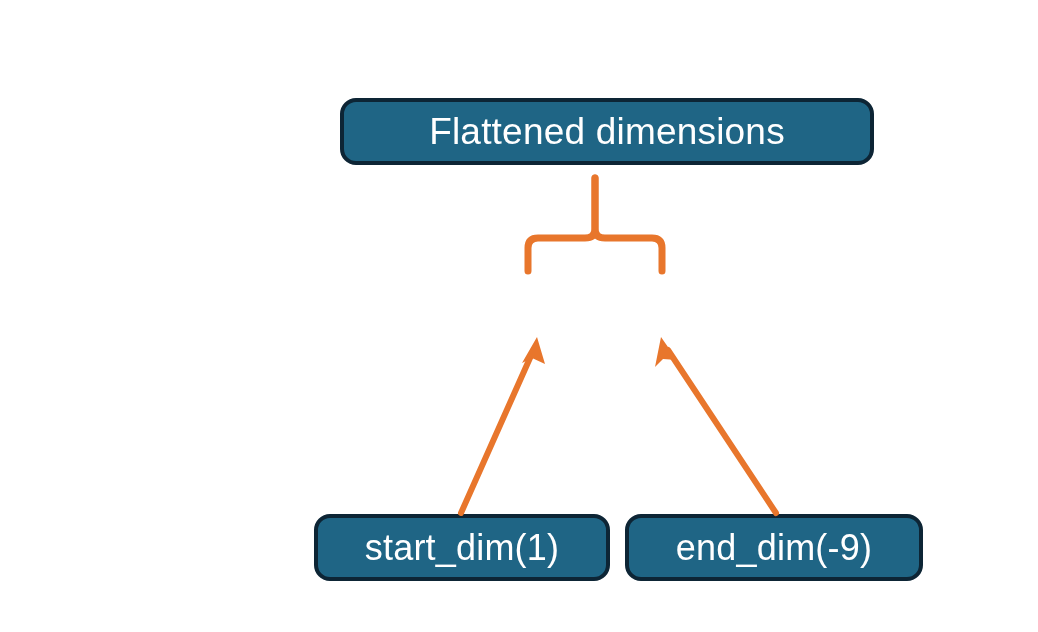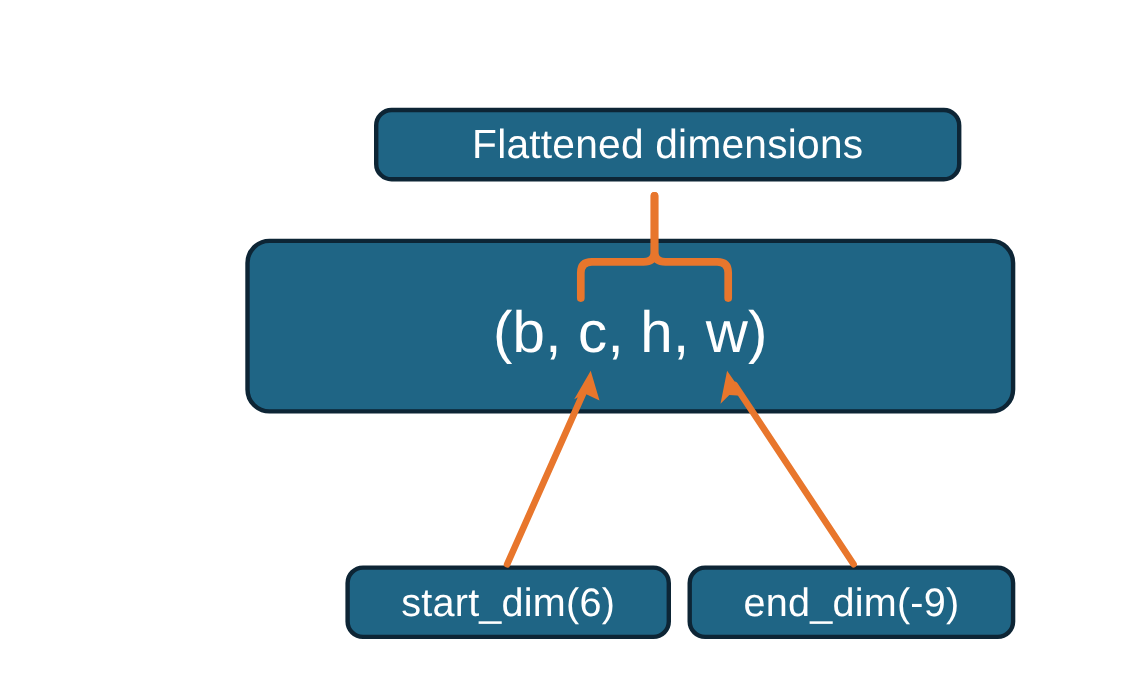--- a/index.html
+++ b/index.html
@@ -89,26 +89,23 @@
 </style>
 </head>
 <body>
 
 <div id="canvas">
 
   <div class="node" id="node-flattened">
     <span>Flattened dimensions</span>
   </div>
 
-  <div class="node" id="node-shape">
-    <span class="shape-label">(b, c, h, w)</span>
-  </div>
 
   <div class="node" id="node-start-dim">
-    <span>start_dim(6)</span>
+    <span>start_dim(1)</span>
   </div>
 
   <div class="node" id="node-end-dim">
     <span>end_dim(-9)</span>
   </div>
 
   <svg id="overlay-arrows" viewBox="0 0 1038 632">
     <g>
       <path d="M 416 513 L 489 349" stroke="#e8762c" stroke-width="6" fill="none" stroke-linecap="round"></path>
       <path d="M 492 337 L 500 364 L 487 358 L 477 363 Z" fill="#e8762c"></path>

